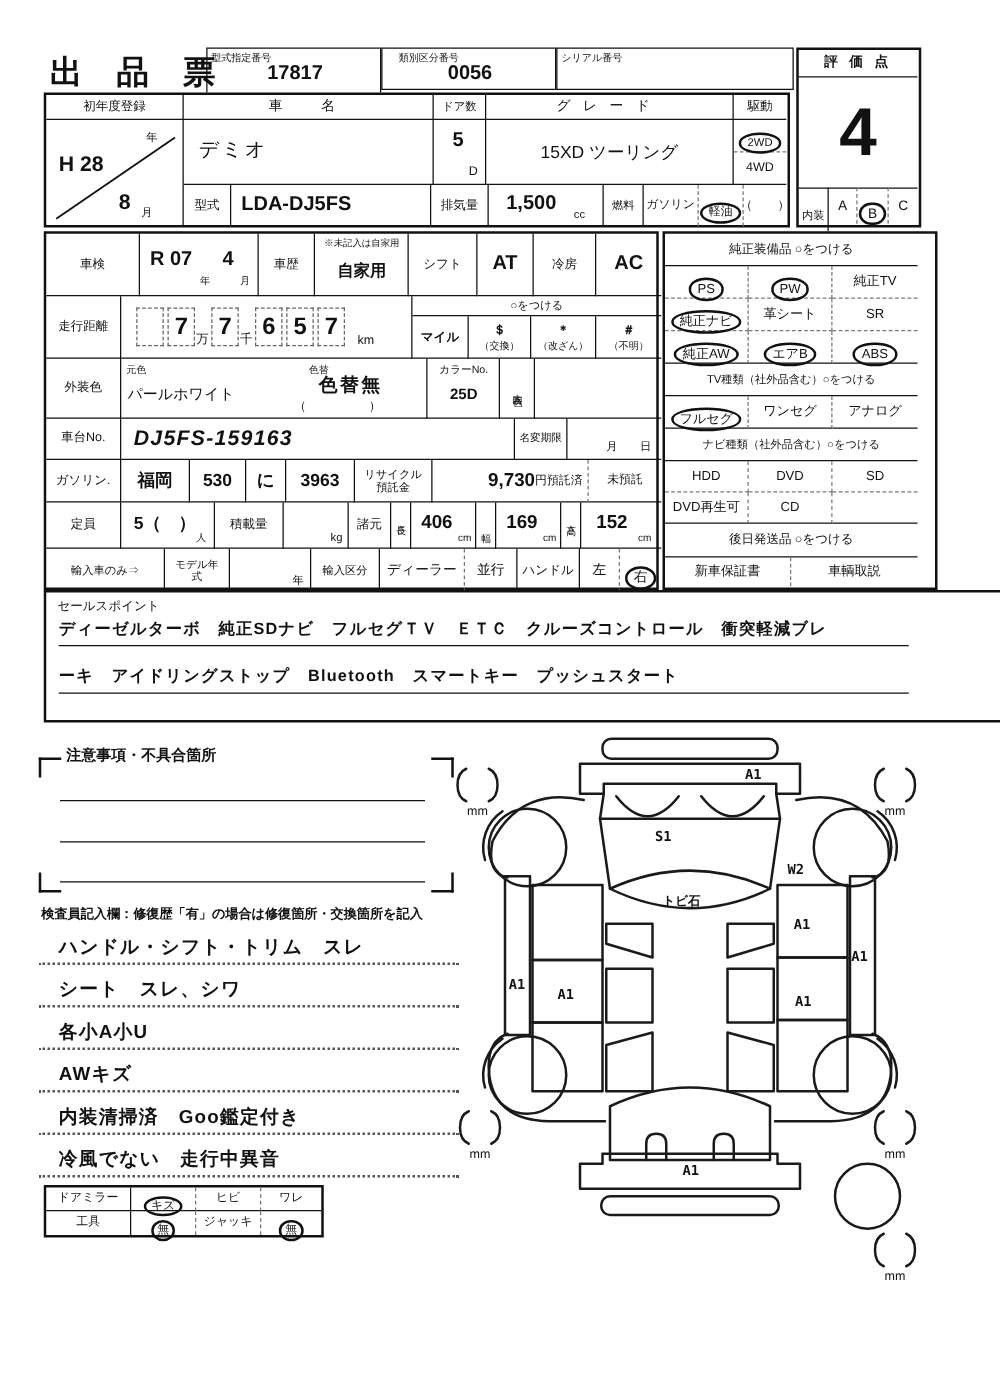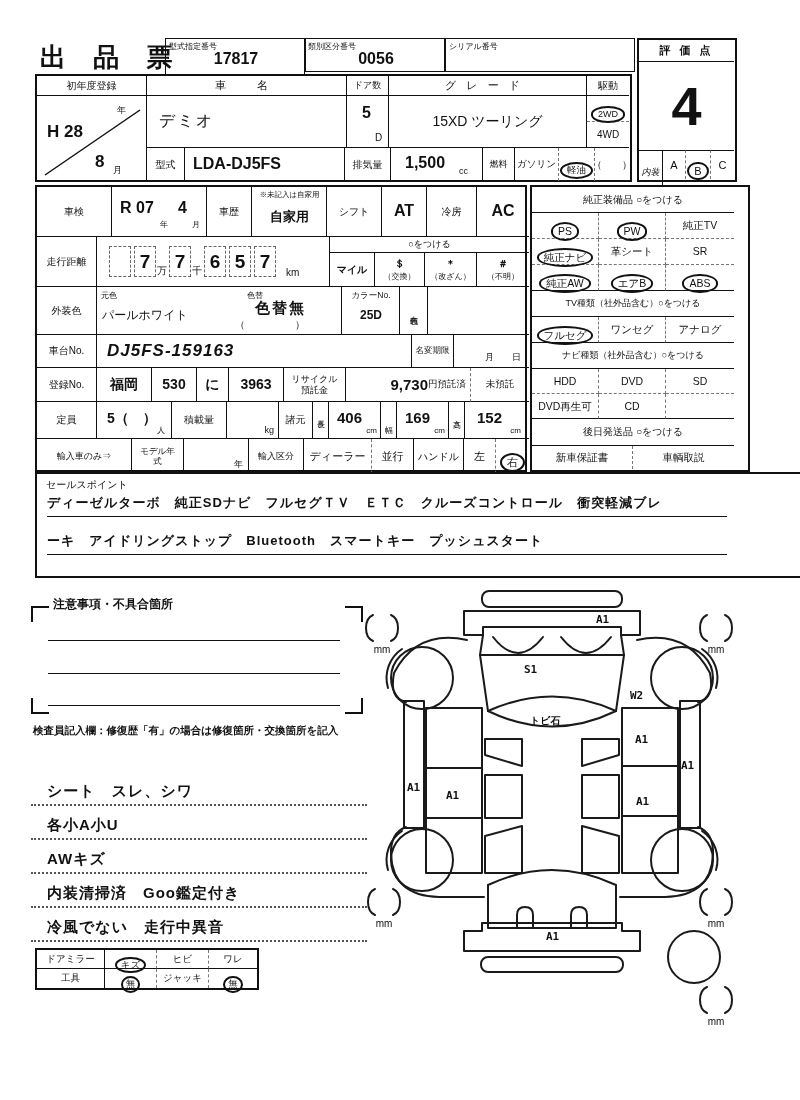--- a/index.html
+++ b/index.html
@@ -38,32 +38,32 @@
 </head>
 <body>
 
 <div class="abs" style="left:40px;top:40px;font-size:26px;font-weight:bold;letter-spacing:10px;">出 品 票</div>
 
 <div class="abs" style="left:165px;top:38px;width:140px;height:51px;border:1.5px solid #111;">
   <div class="smallcap" style="left:3px;top:2px;">型式指定番号</div>
   <div class="cell f16 bold" style="left:0;top:8px;width:140px;height:24px;">17817</div>
 </div>
 <div class="abs" style="left:305px;top:38px;width:140px;height:34px;border:1.5px solid #111;">
-  <div class="smallcap" style="left:2px;top:2px;">類別区分番号</div>
+  <div class="smallcap" style="left:13px;top:2px;">類別区分番号</div>
   <div class="cell f16 bold" style="left:0;top:8px;width:140px;height:24px;">0056</div>
 </div>
 <div class="abs" style="left:445px;top:38px;width:190px;height:34px;border:1.5px solid #111;">
   <div class="smallcap" style="left:3px;top:2px;">シリアル番号</div>
   <div class="cell f16 bold" style="left:0;top:8px;width:186px;height:24px;"></div>
 </div>
 
 <div class="box" style="left:637px;top:38px;width:100px;height:144px;">
   <div class="cell f11 bold bB" style="left:0;top:0;width:95px;height:22px;letter-spacing:3px;">評 価 点</div>
   <div class="cell bold" style="left:0;top:22px;width:95px;height:88px;font-size:54px;">4</div>
-  <div class="cell f9 bT bR" style="left:0;top:110px;width:24px;height:43px;font-style:italic;">内装</div>
+  <div class="cell f9 bT bR" style="left:0;top:110px;width:24px;height:43px;">内装</div>
   <div class="cell f11 bT bRd" style="left:24px;top:110px;width:23px;height:29px;">
       <span>A</span>
     </div>
   <div class="cell f11 bT bRd" style="left:47px;top:110px;width:25px;height:29px;">
       <span class="oval">B</span>
     </div>
   <div class="cell f11 bT" style="left:72px;top:110px;width:23px;height:29px;">
       <span>C</span>
     </div>
 </div>
@@ -186,21 +186,21 @@
   <div class="cell bB" style="left:391px;top:100px;width:101px;height:48px;"></div>
 
   <div class="cell f10 bR bB" style="left:0;top:148px;width:60px;height:33px;">車台No.</div>
   <div class="cell f17 bold bR bB left-align" style="left:60px;top:148px;width:315px;height:33px;padding-left:10px;letter-spacing:1px;font-style:italic;">DJ5FS-159163</div>
   <div class="cell f85 bR bB" style="left:375px;top:148px;width:42px;height:33px;padding:0 2px;">名変期限</div>
   <div class="abs bB" style="left:417px;top:148px;width:75px;height:33px;display:flex;align-items:flex-end;justify-content:flex-end;gap:18px;padding:0 8px 3px 0;">
     <span class="f9">月</span>
     <span class="f9">日</span>
   </div>
 
-  <div class="cell f10 bR bB" style="left:0;top:181px;width:60px;height:34px;">登録No.</div>
+  <div class="cell f10 bR bB" style="left:0;top:181px;width:60px;height:34px;">ガソリン.</div>
   <div class="cell f14 bold bR bB" style="left:60px;top:181px;width:55px;height:34px;">福岡</div>
   <div class="cell f14 bold bR bB" style="left:115px;top:181px;width:45px;height:34px;">530</div>
   <div class="cell f14 bold bR bB" style="left:160px;top:181px;width:32px;height:34px;">に</div>
   <div class="cell f14 bold bR bB" style="left:192px;top:181px;width:55px;height:34px;">3963</div>
   <div class="cell f9 bR bB" style="left:247px;top:181px;width:62px;height:34px;padding:0 4px;">リサイクル預託金</div>
   <div class="abs bRd bB" style="left:309px;top:181px;width:125px;height:34px;display:flex;align-items:center;justify-content:flex-end;padding-right:4px;">
     <span class="f15 bold">9,730</span>
     <span class="f95">円預託済</span>
   </div>
   <div class="cell f95 bB" style="left:434px;top:181px;width:58px;height:34px;">未預託</div>
@@ -343,20 +343,21 @@
   <div class="corner" style="left:314px;top:10px;border-right:2px solid #111;border-top:2px solid #111;"></div>
   <div class="corner" style="left:0;top:102px;border-left:2px solid #111;border-bottom:2px solid #111;"></div>
   <div class="corner" style="left:314px;top:102px;border-right:2px solid #111;border-bottom:2px solid #111;"></div>
   <div class="ruleline" style="left:17px;top:30px;width:292px;height:14px;"></div>
   <div class="ruleline" style="left:17px;top:63px;width:292px;height:14px;"></div>
   <div class="ruleline" style="left:17px;top:95px;width:292px;height:14px;"></div>
 </div>
 
 <div class="abs" style="left:31px;top:724px;width:336px;height:228px;">
   <div class="abs bold" style="left:2px;top:0;font-size:10.5px;white-space:nowrap;">検査員記入欄：修復歴「有」の場合は修復箇所・交換箇所を記入</div>
+  <div class="insp-line" style="top:14px;">ハンドル・シフト・トリム　スレ</div>
   <div class="insp-line" style="top:48px;">シート　スレ、シワ</div>
   <div class="insp-line" style="top:82px;">各小A小U</div>
   <div class="insp-line" style="top:116px;">AWキズ</div>
   <div class="insp-line" style="top:150px;">内装清掃済　Goo鑑定付き</div>
   <div class="insp-line" style="top:184px;">冷風でない　走行中異音</div>
 </div>
 
 <div class="abs" style="left:35px;top:948px;width:224px;height:42px;border:2px solid #111;">
   <div class="cell f95 bR bB" style="left:0;top:0;width:68px;height:19px;">ドアミラー</div>
   <div class="cell f95 bRd bB" style="left:68px;top:0;width:52px;height:19px;">

